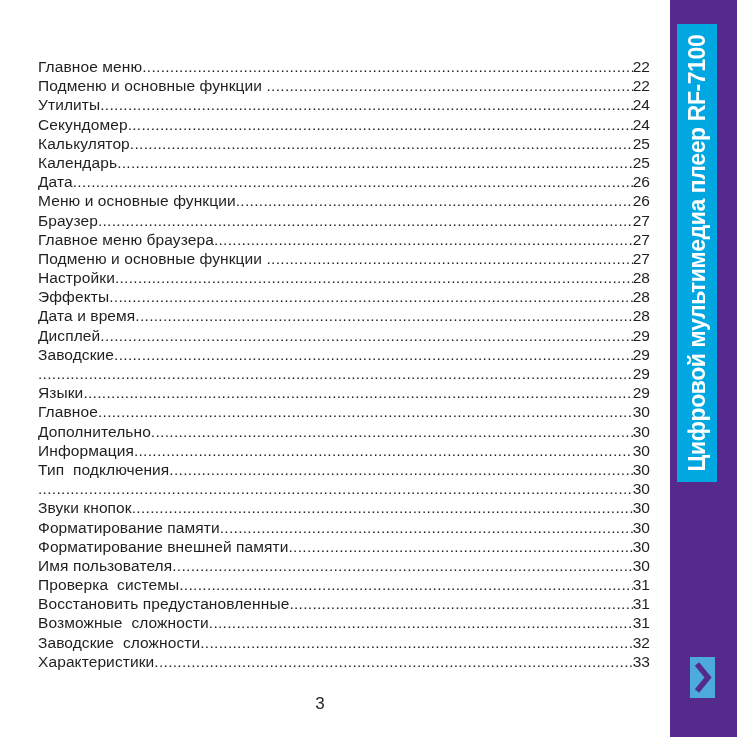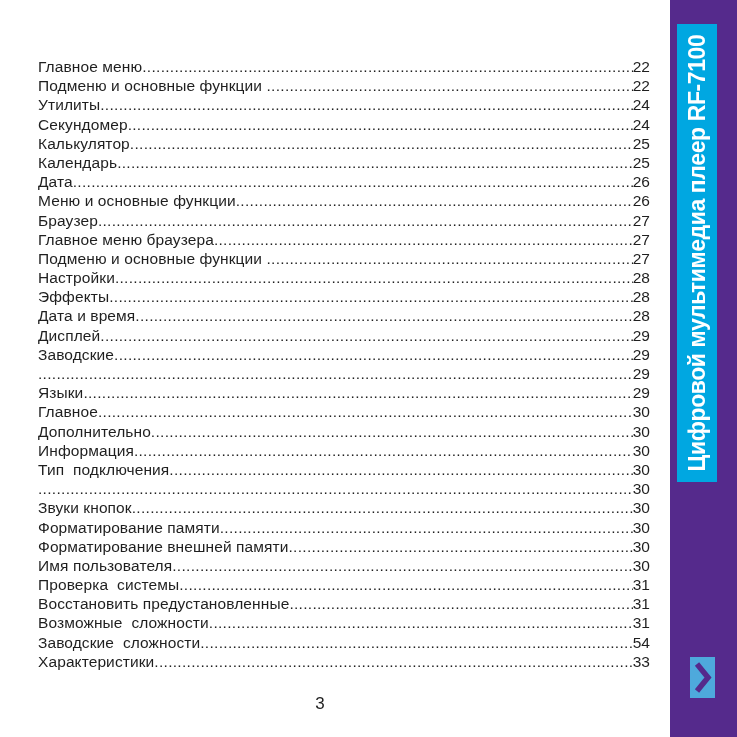--- a/index.html
+++ b/index.html
@@ -230,21 +230,21 @@
 
     <div class="toc-row">
       <span class="toc-title">Возможные  сложности</span>
       <span class="toc-leader">..........................................................................................................................................................................</span>
       <span class="toc-page">31</span>
     </div>
 
     <div class="toc-row">
       <span class="toc-title">Заводские  сложности</span>
       <span class="toc-leader">..........................................................................................................................................................................</span>
-      <span class="toc-page">54</span>
+      <span class="toc-page">32</span>
     </div>
 
     <div class="toc-row">
       <span class="toc-title">Характеристики</span>
       <span class="toc-leader">..........................................................................................................................................................................</span>
       <span class="toc-page">33</span>
     </div>
   </div>
 
   <div class="footer-num">3</div>

